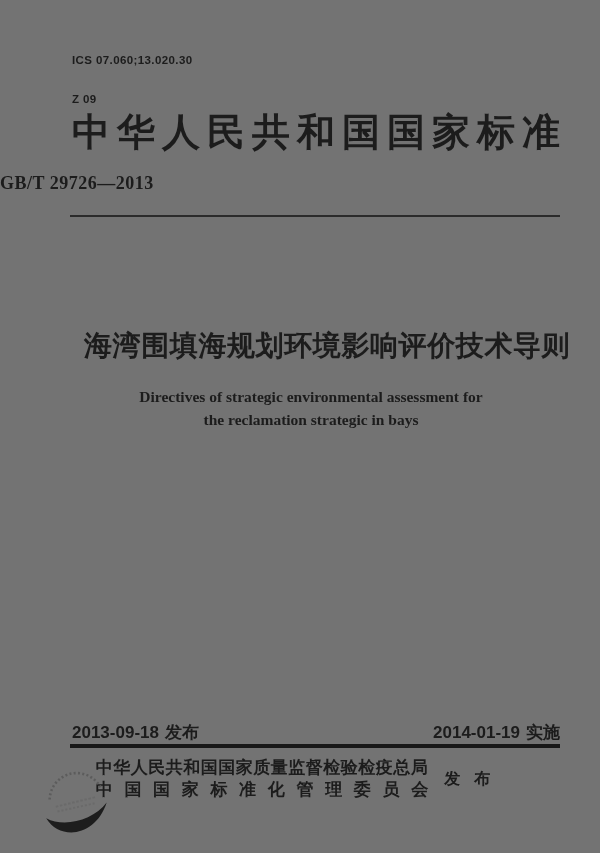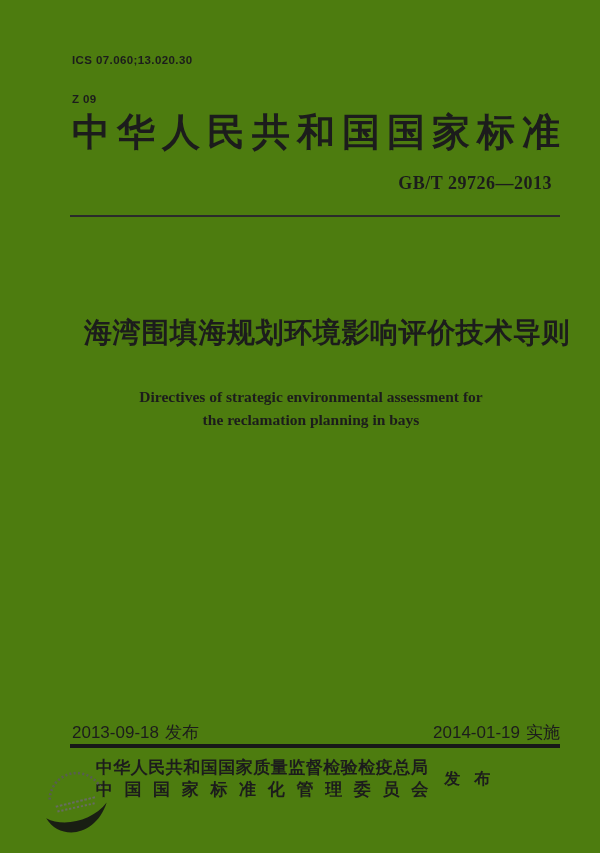--- a/index.html
+++ b/index.html
@@ -4,21 +4,21 @@
 <style>
   html,body{margin:0;padding:0;}
   body{
     width:600px;height:853px;
     background:#ffffff;
     position:relative;
     font-family:"Liberation Sans",sans-serif;
     color:#1c1c1c;
     overflow:hidden;
   }
-  .page{position:absolute;inset:0;background:#4d7c0f;}
+  .page{position:absolute;inset:0;background:#737373;}
 
   
   .ics-block{
     position:absolute;left:72px;top:28px;
     font-size:11.5px;font-weight:bold;line-height:13px;
     letter-spacing:.4px;white-space:pre;
   }
 
   
   .gb-logo{position:absolute;left:408px;top:28px;width:156px;height:66px;}
@@ -27,50 +27,49 @@
   .header-title{
     position:absolute;left:72px;top:110px;width:488px;
     font-family:"Liberation Serif",serif;
     font-weight:bold;font-size:38px;line-height:44px;
     white-space:nowrap;
   }
   .spread{display:flex;justify-content:space-between;}
 
   .std-number{
     position:absolute;left:0;top:173px;width:552px;
-    text-align:right;
     font-family:"Liberation Serif",serif;
     font-weight:bold;font-size:18px;letter-spacing:.5px;
     white-space:nowrap;
   }
 
   .rule-top{
     position:absolute;left:70px;top:215px;width:490px;height:2px;
     background:#2b2b2b;
   }
 
   
   .title-cn{
-    position:absolute;left:84px;top:314px;
+    position:absolute;left:84px;top:327px;
     font-weight:bold;font-size:28px;letter-spacing:.6px;
     white-space:nowrap;
   }
   .title-en{
     position:absolute;left:0;top:385px;width:600px;
     padding-left:22px;box-sizing:border-box;
     text-align:center;
     font-family:"Liberation Serif",serif;
     font-weight:bold;font-size:15.5px;line-height:23px;
   }
 
   
   .dates-row{
     position:absolute;left:72px;top:721px;width:488px;
     display:flex;justify-content:space-between;
-    font-weight:normal;font-size:17px;white-space:nowrap;gap:23px;
+    font-weight:bold;font-size:17px;white-space:nowrap;gap:23px;
   }
   .dates-row .lbl{margin-left:6px;}
 
   .rule-bottom{
     position:absolute;left:70px;top:744px;width:490px;height:4px;
     background:#181818;
   }
 
   
   .publisher{
@@ -123,21 +122,21 @@
     </div>
 
   <div class="std-number">GB/T 29726—2013</div>
 
   <div class="rule-top"></div>
 
   <div class="title-cn">海湾围填海规划环境影响评价技术导则</div>
 
   <div class="title-en">
     <div>Directives of strategic environmental assessment for</div>
-    <div>the reclamation planning in bays</div>
+    <div>the reclamation strategic in bays</div>
   </div>
 
   <div class="dates-row">
     <div>
       <span>2013-09-18</span><span class="lbl">发布</span>
     </div>
     <div>
       <span>2014-01-19</span><span class="lbl">实施</span>
     </div>
   </div>

